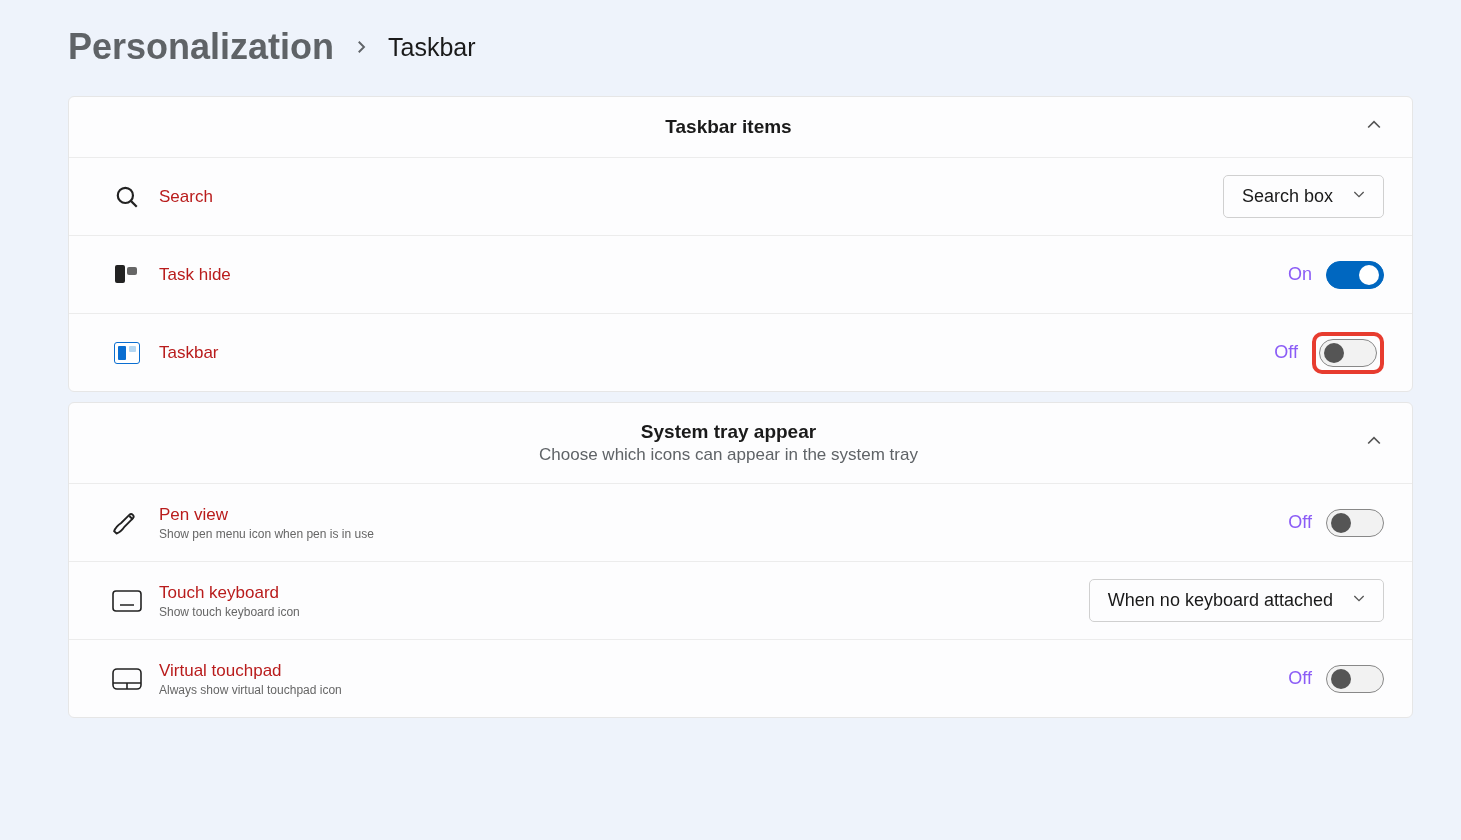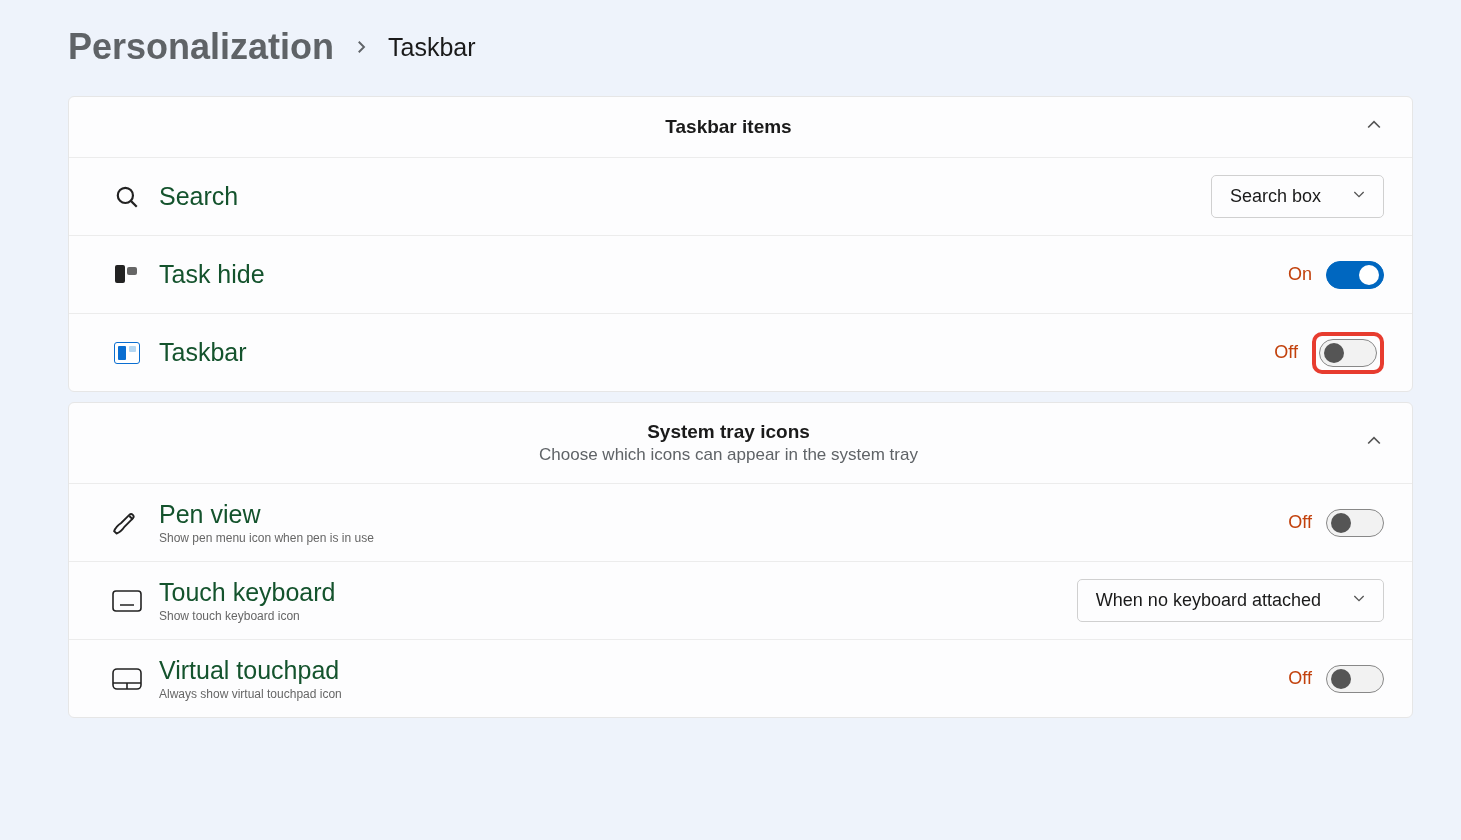--- a/index.html
+++ b/index.html
@@ -60,42 +60,42 @@
     position: absolute;
     left: 36px;
     width: 32px;
     height: 32px;
     display: flex;
     align-items: center;
     justify-content: center;
   }
   .row-icon.small-left { left: 42px; }
   .row-text { flex: 1; }
-  .row-title { font-size: 25px; color: #14532d; }
+  .row-title { font-size: 17px; color: #b91c1c; }
   .row-sub { font-size: 12px; color: #666; margin-top: 2px; }
   .row-ctrl { display: flex; align-items: center; gap: 14px; }
-  .state-label { font-size: 18px; color: #c2410c; }
+  .state-label { font-size: 18px; color: #8b5cf6; }
   .toggle {
     width: 58px; height: 28px; border-radius: 14px;
     position: relative; cursor: pointer;
     border: 1px solid #888; background: #f2f2f2;
   }
   .toggle .knob {
     position: absolute; top: 3px; left: 4px;
     width: 20px; height: 20px; border-radius: 50%;
     background: #555;
   }
   .toggle.on { background: #0067c0; border-color: #0067c0; }
   .toggle.on .knob { left: auto; right: 4px; background: #fff; }
   .highlight-box {
     padding: 3px; border: 4px solid #e73c2f; border-radius: 10px;
   }
   .highlight-box .toggle { margin: 0; }
   .select {
-    display: flex; align-items: center; gap: 30px;
+    display: flex; align-items: center; gap: 18px;
     border: 1px solid #d0d0d0; border-radius: 5px;
     padding: 10px 16px 10px 18px; background: #fdfdfe;
     font-size: 18px; cursor: pointer;
   }
   .select .chev-down { color: #555; }
   
   .tv-icon { width: 24px; height: 20px; position: relative; }
   .tv-icon .a { position:absolute; left:0; top:0; width:10px; height:18px; background:#222; border-radius:2px;}
   .tv-icon .b { position:absolute; left:12px; top:2px; width:10px; height:8px; background:#666; border-radius:2px;}
   
@@ -184,21 +184,21 @@
               <div class="knob"></div>
             </div>
         </div>
       </div>
     </div>
   </div>
 
   <div class="card">
     <div class="card-header">
       <div class="card-header-text">
-        <div class="card-title">System tray icons</div>
+        <div class="card-title">System tray appear</div>
         <div class="card-sub">Choose which icons can appear in the system tray</div>
       </div>
       <span class="chev">
         <svg width="20" height="20" viewBox="0 0 24 24" fill="none" stroke="currentColor" stroke-width="2">
             <polyline points="5 15 12 8 19 15"></polyline>
           </svg>
       </span>
     </div>
 
     <div class="row">

